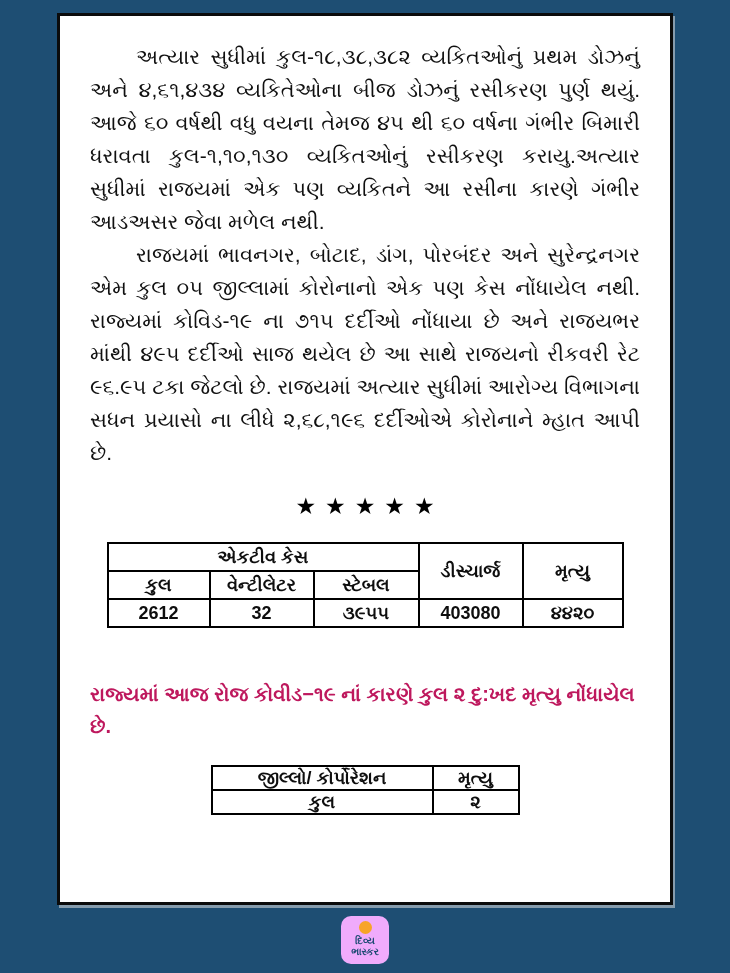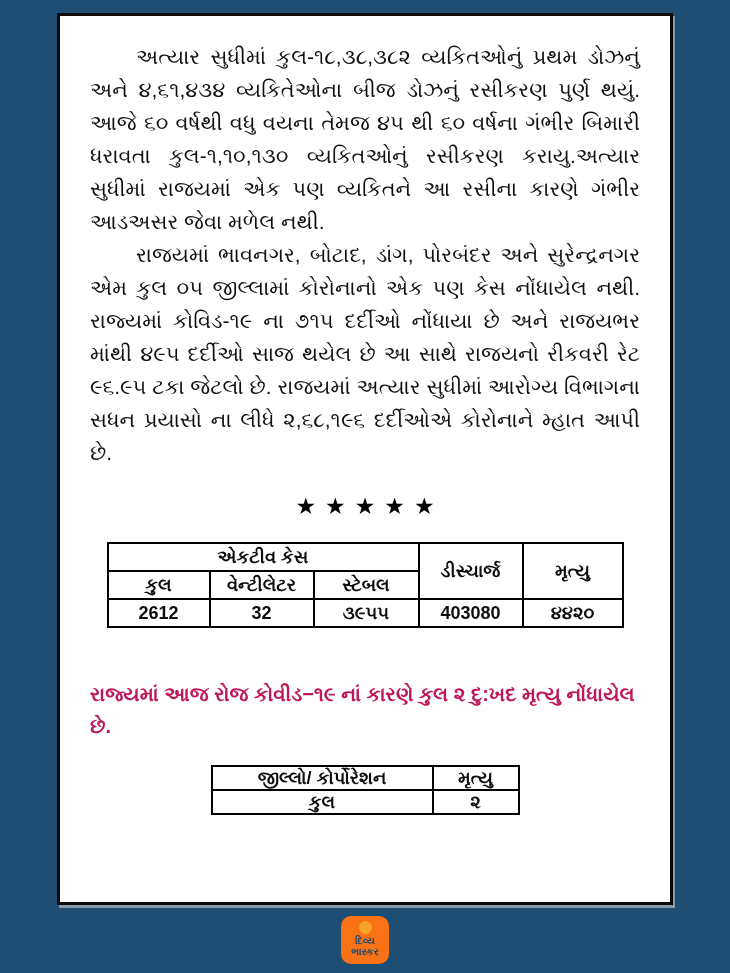--- a/index.html
+++ b/index.html
@@ -84,21 +84,21 @@
     padding: 0 18px;
     height: 22px;
     color: #0e0e0e;
   }
   .logo {
     position: absolute;
     left: 341px;
     top: 916px;
     width: 48px;
     height: 48px;
-    background: #f97316;
+    background: #f0abfc;
     border-radius: 10px;
     display: flex;
     flex-direction: column;
     align-items: center;
   }
   .logo-circle {
     width: 13px;
     height: 13px;
     border-radius: 50%;
     background: #f7a428;

